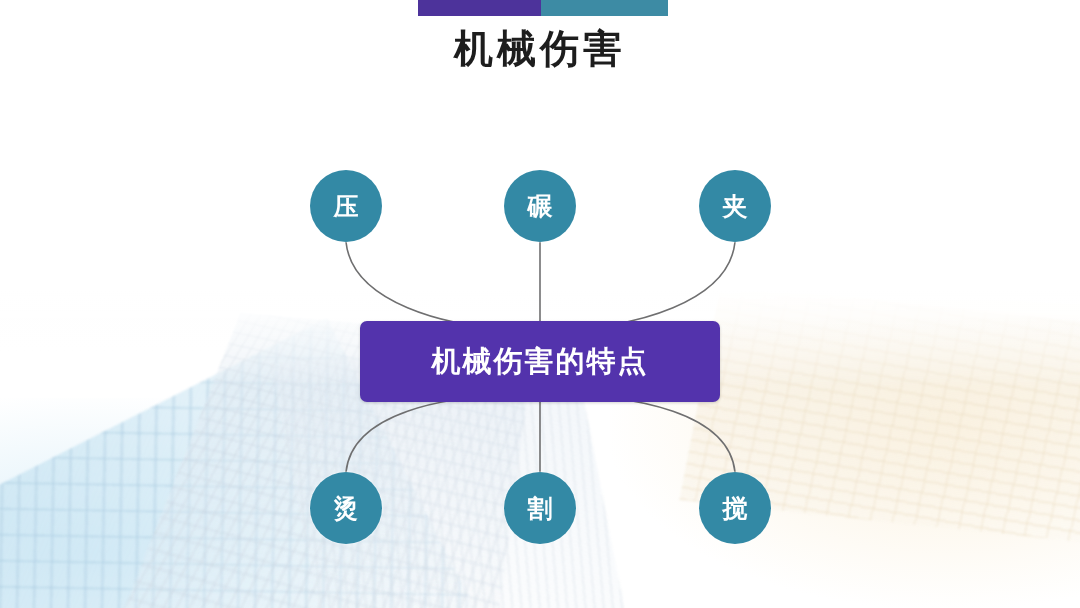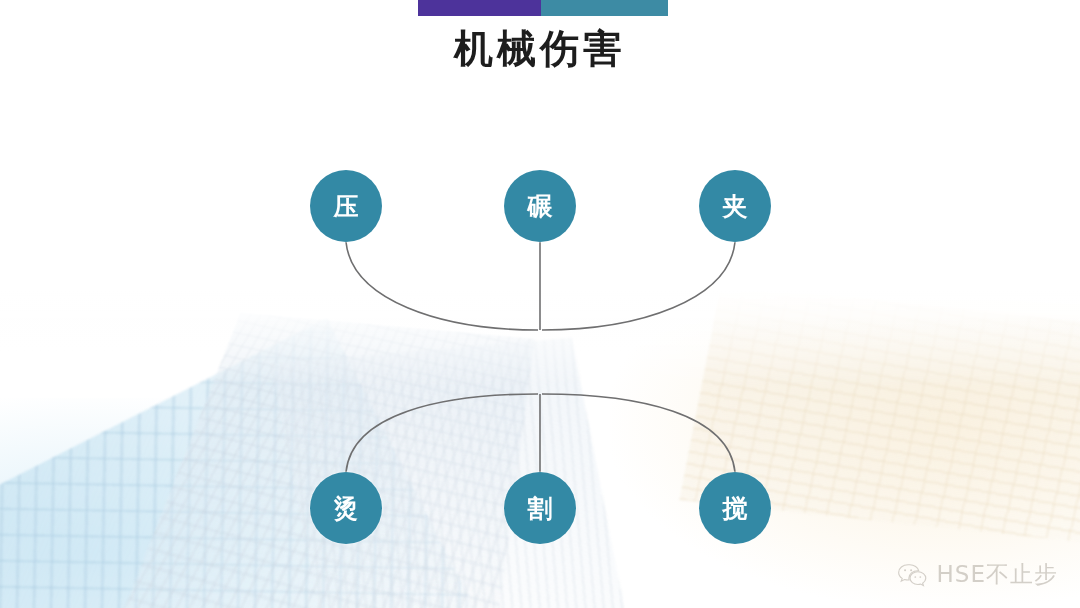--- a/index.html
+++ b/index.html
@@ -270,37 +270,29 @@
     <div class="node" style="left: 310px; top: 170px; background: rgb(51, 137, 165); color: rgb(255, 255, 255);">
       <span>压</span>
     </div>
     <div class="node" style="left: 504px; top: 170px; background: rgb(51, 137, 165); color: rgb(255, 255, 255);">
       <span>碾</span>
     </div>
     <div class="node" style="left: 699px; top: 170px; background: rgb(51, 137, 165); color: rgb(255, 255, 255);">
       <span>夹</span>
     </div>
 
+    <div class="center-box" style="background: rgb(83, 51, 172); color: rgb(255, 255, 255);">
+      <span>机械伤害的特点</span>
+    </div>
 
     <div class="node" style="left: 310px; top: 472px; background: rgb(51, 137, 165); color: rgb(255, 255, 255);">
       <span>烫</span>
     </div>
     <div class="node" style="left: 504px; top: 472px; background: rgb(51, 137, 165); color: rgb(255, 255, 255);">
       <span>割</span>
     </div>
     <div class="node" style="left: 699px; top: 472px; background: rgb(51, 137, 165); color: rgb(255, 255, 255);">
       <span>搅</span>
     </div>
   </div>
 
-  <div class="watermark">
-    <svg class="wm-icon" viewBox="0 0 36 30">
-      <path d="M13.5 3.2C7.4 3.2 2.6 7.1 2.6 12c0 2.8 1.6 5.3 4.1 6.9l-1.1 3.2 3.7-1.9c1.3.4 2.7.6 4.2.6.4 0 .8 0 1.2-.1-.2-.7-.3-1.4-.3-2.1 0-4.7 4.6-8.5 10.3-8.5.4 0 .8 0 1.1.1-.9-4-5.4-7-10.3-7z" fill="none" stroke="#b9b3aa" stroke-width="1.3"></path>
-      <circle cx="10" cy="9.6" r="1.15" fill="#b9b3aa"></circle>
-      <circle cx="17" cy="9.6" r="1.15" fill="#b9b3aa"></circle>
-      <path d="M24.8 11.2c-5 0-9.1 3.3-9.1 7.4 0 4.1 4.1 7.4 9.1 7.4 1.1 0 2.2-.2 3.1-.5l3.3 1.7-.9-2.8c2.2-1.4 3.6-3.5 3.6-5.8 0-4.1-4.1-7.4-9.1-7.4z" fill="none" stroke="#b9b3aa" stroke-width="1.3"></path>
-      <circle cx="21.8" cy="17.3" r="1" fill="#b9b3aa"></circle>
-      <circle cx="27.6" cy="17.3" r="1" fill="#b9b3aa"></circle>
-    </svg>
-    <span class="wm-text" style="color: rgb(185, 179, 170);">HSE不止步</span>
-  </div>
 
 </div>
 
 </body></html>

